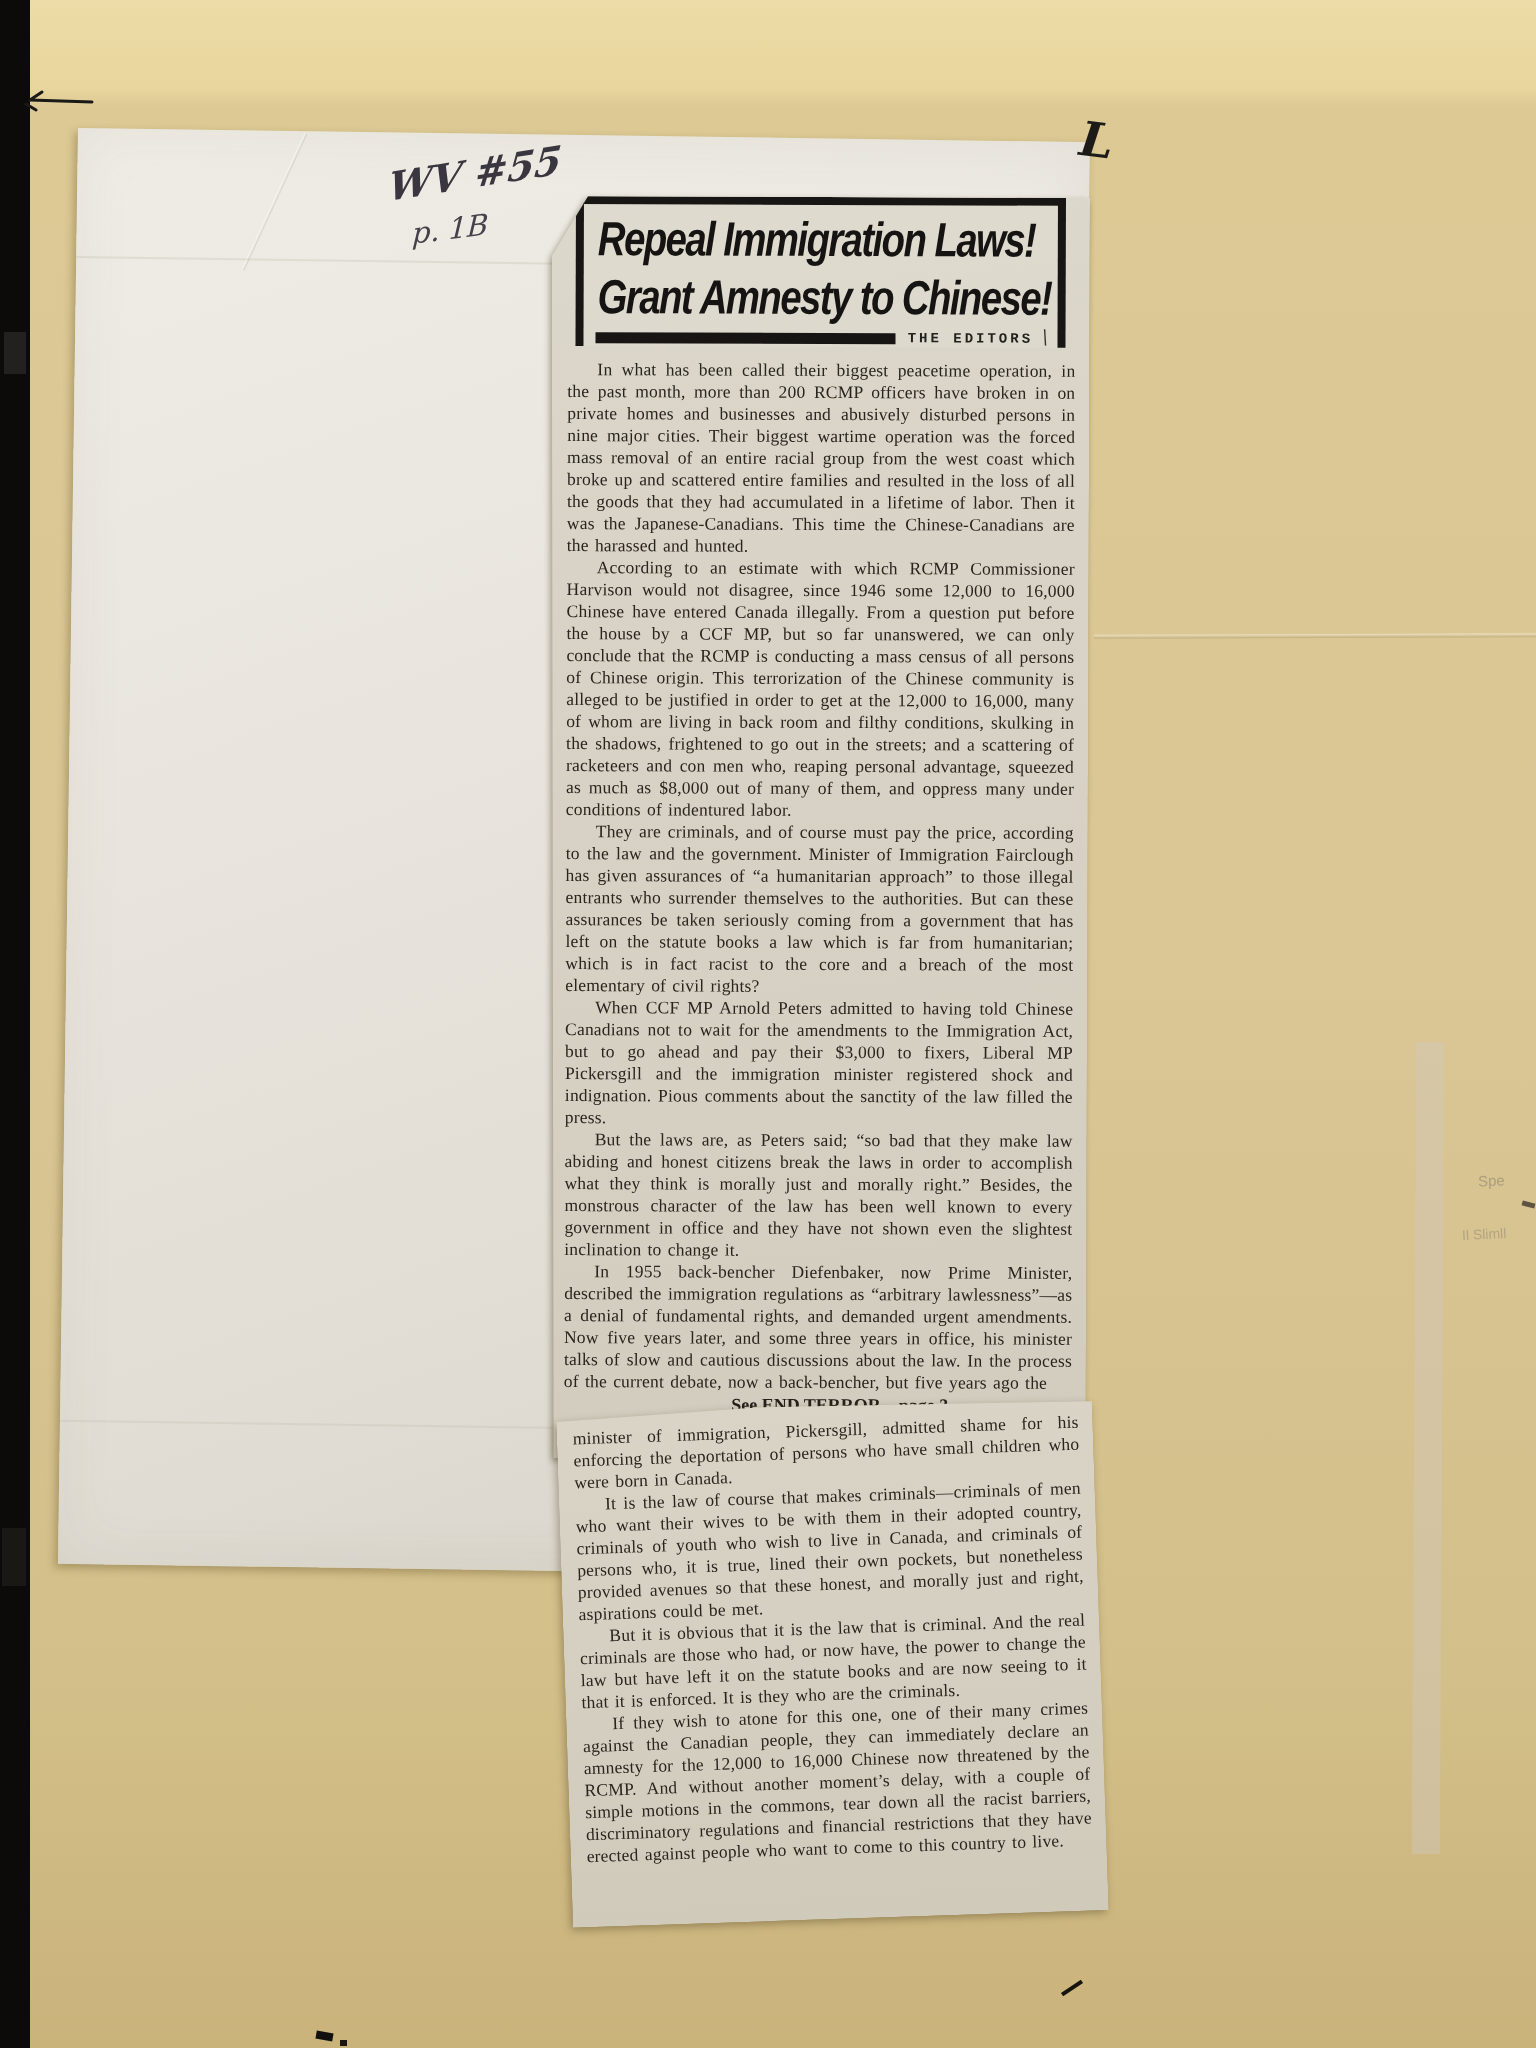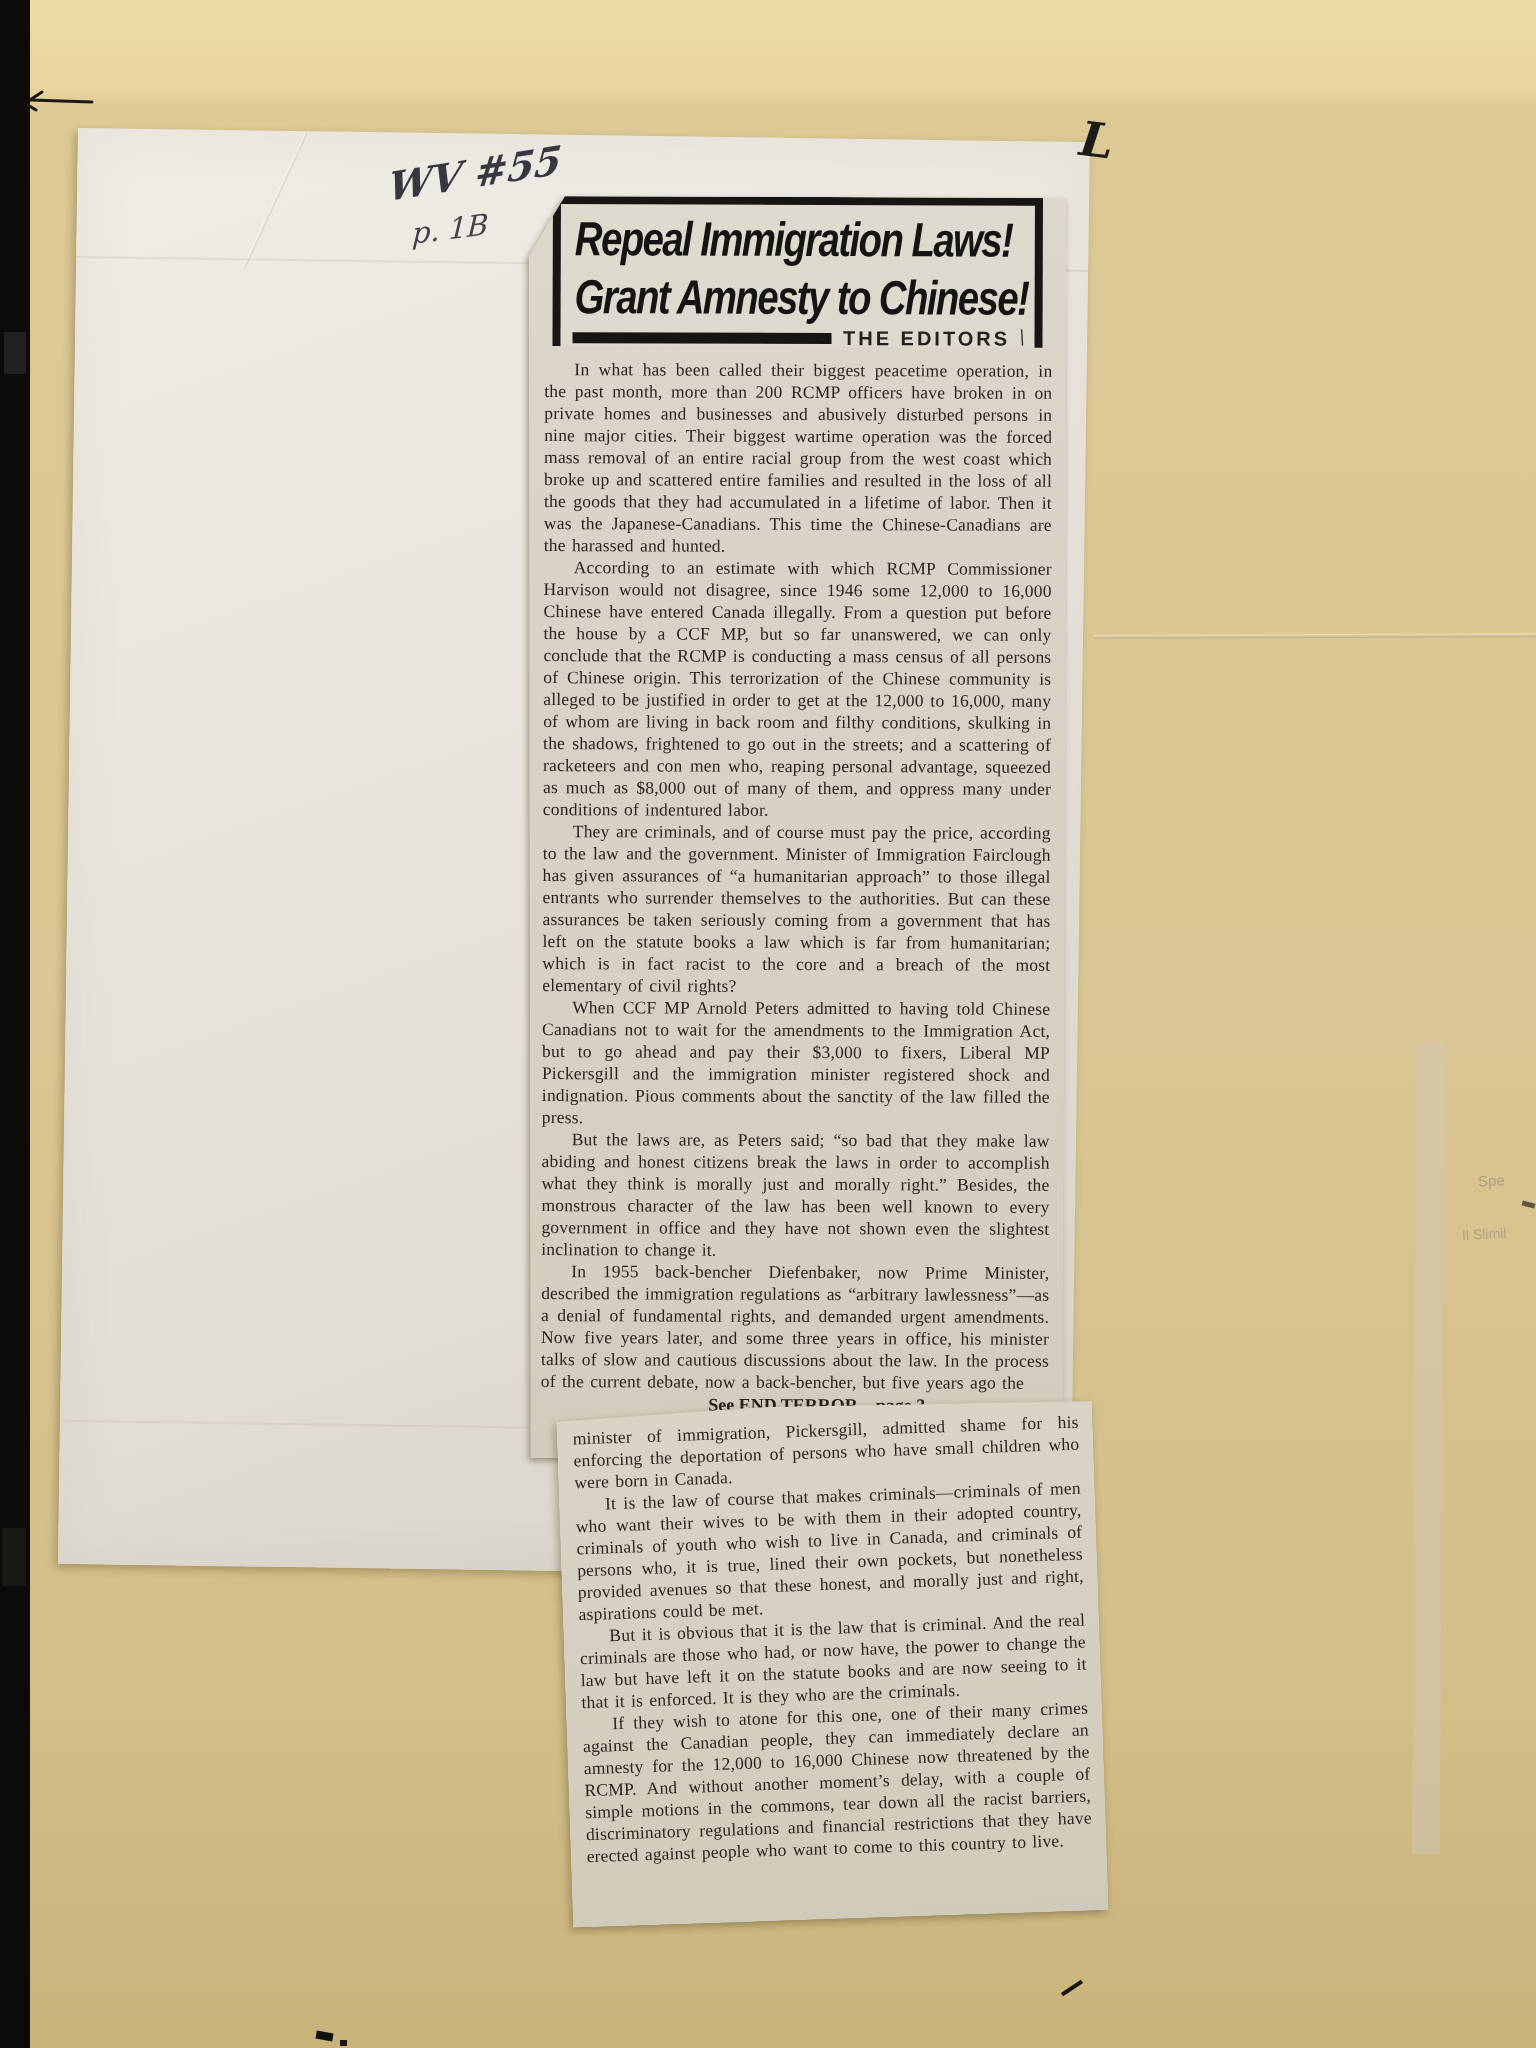--- a/index.html
+++ b/index.html
@@ -13,37 +13,37 @@
   
   .sheet{position:absolute;left:78px;top:128px;width:1012px;height:1436px;
     transform:rotate(0.8deg);transform-origin:top left;
     background:linear-gradient(160deg,#efece6 0%,#e9e5de 40%,#e1ddd4 75%,#d7d3c9 100%);
     box-shadow:-3px 4px 8px rgba(95,78,38,.38), inset 0 0 60px rgba(120,100,60,.07);}
   .sheet .crease-diag{position:absolute;left:196px;top:-4px;width:3px;height:150px;
     background:linear-gradient(90deg,rgba(255,255,255,.7),rgba(110,95,60,.18));transform:rotate(24deg);}
   .sheet .crease-h1{position:absolute;left:0;top:128px;width:100%;height:2px;background:rgba(110,95,60,.10);}
   .sheet .crease-h2{position:absolute;left:0;top:1292px;width:100%;height:2px;background:rgba(110,95,60,.08);}
   
-  .clipwrap1{position:absolute;left:529px;top:148px;filter:drop-shadow(-2px 3px 3px rgba(70,58,26,.45));}
+  .clipwrap1{position:absolute;left:552px;top:148px;filter:drop-shadow(-2px 3px 3px rgba(70,58,26,.45));}
   .clip1{width:538px;height:1262px;transform:rotate(0.2deg);transform-origin:top left;
     background:linear-gradient(175deg,#ddd8cc 0%,#d8d3c6 30%,#d5d0c2 70%,#d1ccbd 100%);
     clip-path:polygon(36px 0,100% 0,100% 100%,6px 100%,0 60px);}
   .clipwrap2{position:absolute;left:556px;top:1414px;filter:drop-shadow(-2px 3px 4px rgba(70,58,26,.4));}
   .clip2{width:536px;height:512px;transform:rotate(-1.9deg);transform-origin:top left;
     background:linear-gradient(178deg,#dad4c6 0%,#d5cfc1 50%,#d0cabb 100%);
     clip-path:polygon(0 8px,38% 0,100% 5px,100% 100%,0 100%);padding-top:2px;}
   
   .hbox{margin:48px 24px 0 24px;border:8px solid #181614;border-bottom:none;
     padding:6px 10px 0 14px;background:rgba(226,221,211,.45);}
   .hline{font-family:"Liberation Sans",sans-serif;font-weight:bold;font-style:italic;
     font-size:48px;line-height:58px;letter-spacing:-2px;color:#161412;
     white-space:nowrap;transform:scaleX(0.80);transform-origin:left center;}
   .hbox-bottom{display:flex;align-items:center;height:18px;margin:2px 0 0 -2px;}
   .hbox-rule{flex:1;height:11px;background:#171513;}
-  .byline{font-family:Liberation Sans, sans-serif;font-weight:bold;font-size:20px;
+  .byline{font-family:Liberation Mono, monospace;font-weight:bold;font-size:14px;
     letter-spacing:3px;color:#23211d;white-space:nowrap;padding:0 2px 0 12px;}
   .byline-tick{display:inline-block;font-family:"DejaVu Serif",serif;font-size:19px;
     color:#3b362f;transform:rotate(14deg) translateY(-3px);padding-left:6px;}
   
   .bodycol{margin:12px 14px 0 16px;}
   .bodycol2{margin:12px 14px 0 16px;}
   p.art{font-family:"Liberation Serif",serif;font-size:17.5px;line-height:22px;
     text-align:justify;text-indent:30px;color:#29241e;margin:0;
     letter-spacing:.2px;word-spacing:1.6px;}
   p.art.noindent{text-indent:0;}

